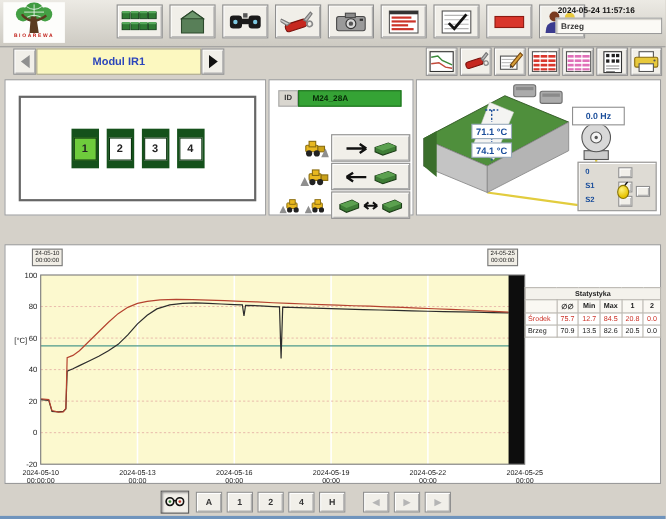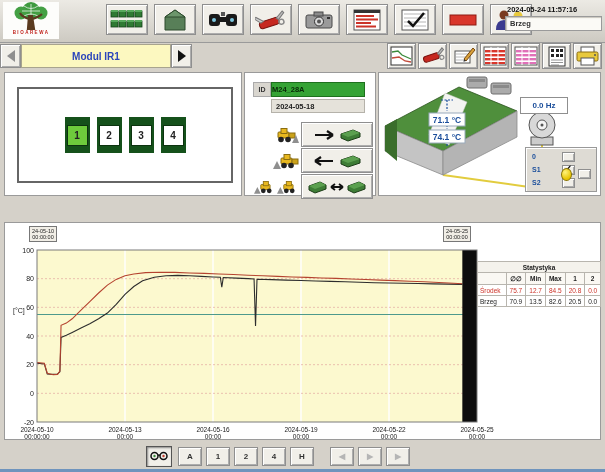--- a/index.html
+++ b/index.html
@@ -17,21 +17,21 @@
         display:flex;flex-direction:column;align-items:center;}
   #logo-text{font-size:4.5px;color:#c0201a;font-weight:bold;letter-spacing:1.5px;line-height:5px;}
   #tb-top{position:absolute;left:106px;top:4px;display:flex;gap:6px;}
   .tb-btn{width:42px;height:31px;}
   #clock-panel{position:absolute;right:3px;top:3px;width:97px;font-size:7.5px;font-weight:bold;}
   #clock-time{padding:2px 0 2px 2px;color:#111;}
   #clock-user{background:#fbfaf6;border:1px solid #9a9a9a;box-shadow:inset 1px 1px 1px #c9c6be;
               padding:2px 0 2px 4px;color:#333;}
   
   #row2{position:absolute;top:42px;left:0;right:0;height:28px;}
-  #module-nav{position:absolute;left:0;top:2px;display:flex;}
+  #module-nav{position:absolute;left:12px;top:2px;display:flex;}
   .arr-btn{width:21px;height:24px;}
   #module-title{width:150px;height:24px;background:#fcf8c0;border:1px solid #a8a48e;
                 box-sizing:border-box;display:flex;align-items:center;justify-content:center;
                 color:#2b45bb;font-weight:bold;font-size:10px;}
   .tri-l{width:0;height:0;border:6px solid transparent;border-right:8px solid #8f8f8f;border-left:none;}
   .tri-r{width:0;height:0;border:6px solid transparent;border-left:8px solid #111;border-right:none;}
   #tb-chart{position:absolute;right:3px;top:1px;display:flex;gap:2px;}
   .ic2-btn{width:29px;height:26px;}
   
   #main{position:absolute;top:70px;left:0;right:0;height:128px;}
@@ -42,21 +42,21 @@
   .zone-btn{width:25px;height:36px;background:#15511b;display:flex;align-items:center;justify-content:center;cursor:pointer;}
   .zone-num{width:19px;height:19px;background:#fff;border:1px solid #0c330f;display:flex;align-items:center;
             justify-content:center;font-size:10px;font-weight:bold;color:#222;}
   .zone-btn.active .zone-num{background:#6ecb3c;}
   
   #panel-batch{left:244px;width:132px;}
   #id-row{position:absolute;left:8px;top:9px;display:flex;}
   #id-label{width:18px;height:15px;background:#d9d6cf;border:1px solid #aaa;box-sizing:border-box;
             font-size:7px;font-weight:bold;display:flex;align-items:center;justify-content:center;color:#333;}
   #id-value{width:94px;height:15px;background:#35a335;border:1px solid #1e701e;box-sizing:border-box;
-            font-size:7.5px;font-weight:bold;color:#072807;display:flex;align-items:center;padding-left:0;}
+            font-size:7.5px;font-weight:bold;color:#072807;display:flex;align-items:center;padding-left:12px;}
   #batch-date{position:absolute;left:26px;top:26px;width:94px;height:14px;background:#e5e2da;border:1px solid #b5b2aa;
               box-sizing:border-box;font-size:7.5px;font-weight:bold;color:#222;display:flex;align-items:center;padding-left:4px;}
   .act-row{position:absolute;left:4px;display:flex;align-items:center;}
   .act-icons{width:50px;display:flex;justify-content:flex-end;align-items:flex-end;gap:1px;}
   .act-btn{width:72px;height:25px;margin-left:2px;}
   
   #panel-tunnel{left:378px;width:223px;}
   #hz-box{position:absolute;left:141px;top:24px;width:46px;height:15px;background:#fff;border:1px solid #8f8f8f;
           font-size:8px;font-weight:bold;color:#1b4e9b;display:flex;align-items:center;justify-content:center;}
   #ctl-panel{position:absolute;left:146px;top:74px;width:72px;height:45px;background:#dedbd4;
@@ -308,21 +308,20 @@
           <span class="zone-num">4</span>
         </div>
     </div>
   </div>
 
   <div class="panel" id="panel-batch">
     <div id="id-row">
       <div id="id-label">ID</div>
       <div id="id-value">M24_28A</div>
     </div>
-    <div id="batch-date">2024-05-18</div>
 
     <div class="act-row" style="top:49px;">
       <div class="act-icons">
         <svg width="26" height="18" viewBox="0 0 26 18">
           <rect x="5" y="6" width="11" height="6" rx="1" fill="#e8b820" stroke="#8a6d10"></rect>
           <rect x="8" y="2.5" width="6" height="5" fill="#e8b820" stroke="#8a6d10"></rect>
           <rect x="16" y="7" width="6" height="5" fill="#caa21a" stroke="#8a6d10"></rect>
           <circle cx="8" cy="13.5" r="2.8" fill="#222"></circle>
             <circle cx="15" cy="13.5" r="2.8" fill="#222"></circle>
           <polygon points="19,17 23,9 26,17" fill="#8f8f8f"></polygon>

